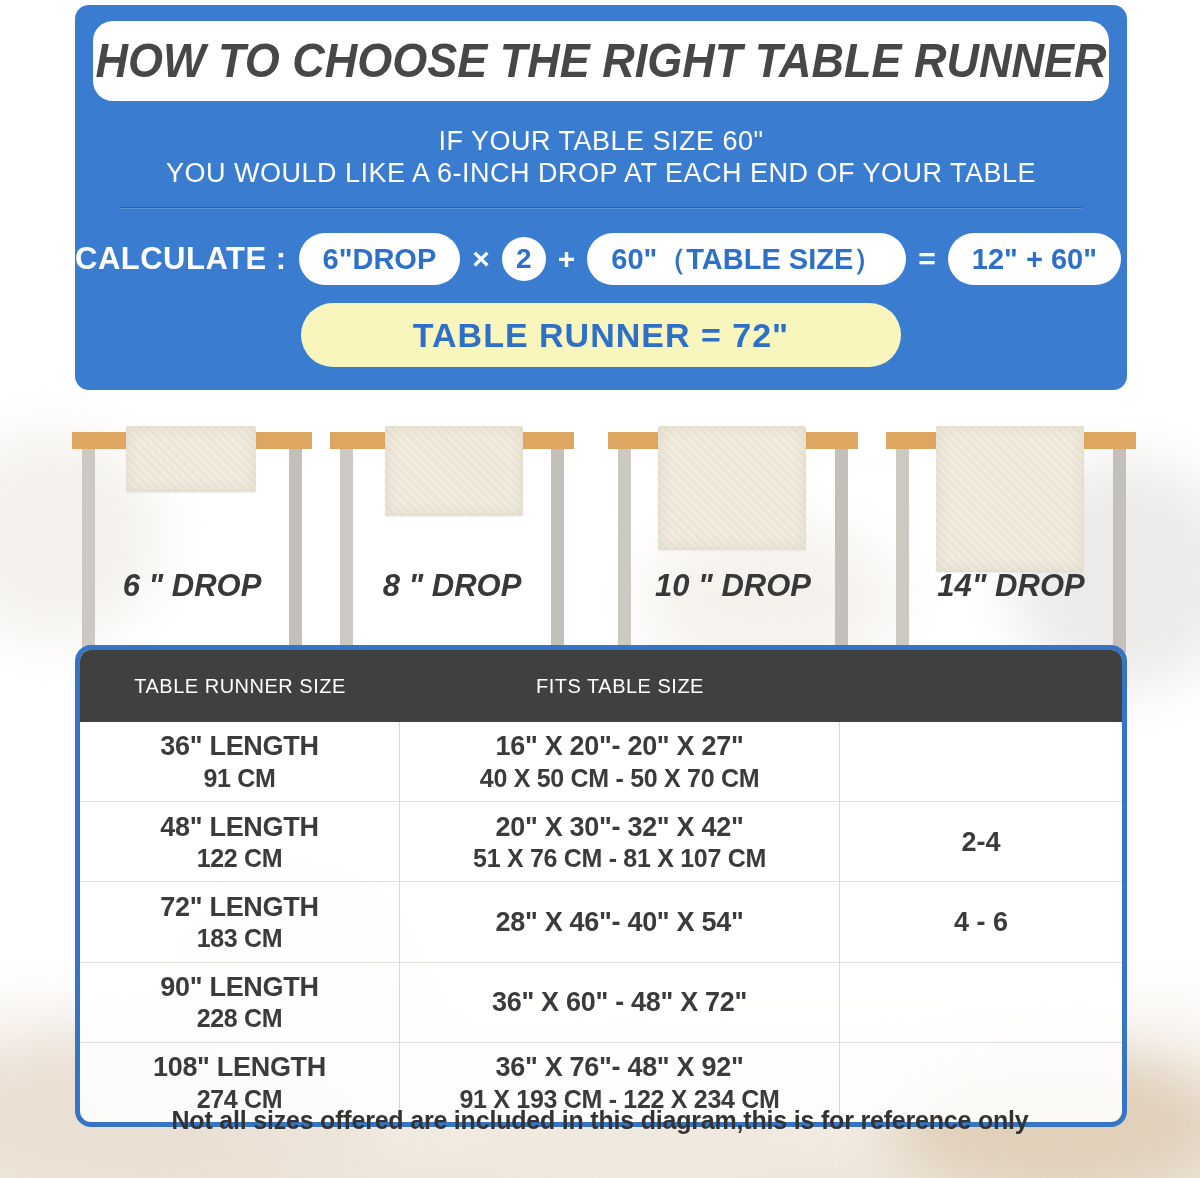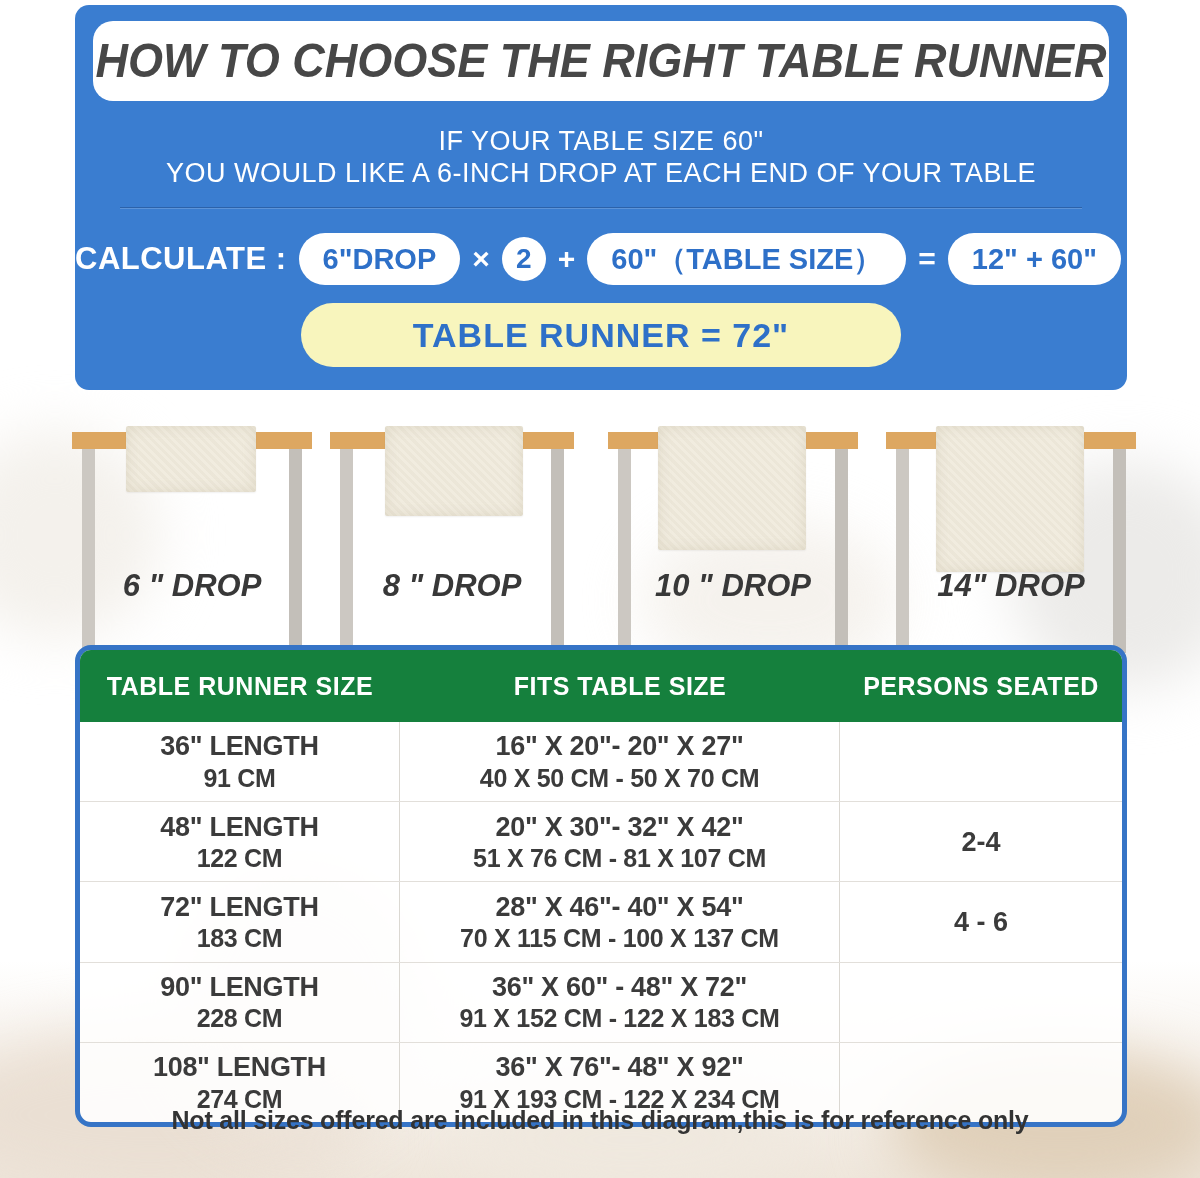--- a/index.html
+++ b/index.html
@@ -71,21 +71,21 @@
   .fig2 .runner { left:55px; width:138px; height:90px; }
   .fig3 .runner { left:50px; width:148px; height:124px; }
   .fig4 .runner { left:50px; width:148px; height:146px; }
   .fig-label { position:absolute; top:148px; width:100%; text-align:center;
     font-size:31px; font-weight:800; font-style:italic; color:#383838; white-space:nowrap; }
 
   
   .size-panel { position:absolute; left:75px; top:645px; width:1052px; height:482px;
     border:5px solid #3674c6; border-radius:16px; background:rgba(255,255,255,0.88); overflow:hidden; }
   .size-header { display:grid; grid-template-columns:320px 440px 1fr; height:72px;
-    background:#15803d; color:#ffffff; font-size:25px; font-weight:700; letter-spacing:0.5px;
+    background:#404040; color:#ffffff; font-size:20px; font-weight:400; letter-spacing:0.5px;
     align-items:center; text-align:center; }
   .size-body { display:flex; flex-direction:column; height:400px; }
   .size-row { flex:1; display:grid; grid-template-columns:320px 440px 1fr; }
   .size-row:not(:first-child) { border-top:1px solid #e2dfda; }
   .cell { display:flex; flex-direction:column; align-items:center; justify-content:center;
     color:#3b3b3b; line-height:1.2; }
   .cell.c1, .cell.c2 { border-right:1px solid #dbd8d2; }
   .line1 { font-size:27px; font-weight:700; letter-spacing:-0.3px; white-space:nowrap; }
   .line2 { font-size:25px; font-weight:700; letter-spacing:-0.3px; white-space:nowrap; }
   .persons { font-size:27px; font-weight:700; }
@@ -159,21 +159,20 @@
       <div class="tabletop"></div>
       <div class="runner"></div>
       <div class="fig-label">14" DROP</div>
     </div>
   </div>
 
   <div class="size-panel">
     <div class="size-header">
       <div>TABLE RUNNER SIZE</div>
       <div>FITS TABLE SIZE</div>
-      <div>PERSONS SEATED</div>
     </div>
     <div class="size-body">
 
       <div class="size-row">
         <div class="cell c1">
           <span class="line1">36" LENGTH</span>
           <span class="line2">91 CM</span>
         </div>
         <div class="cell c2">
           <span class="line1">16" X 20"- 20" X 27"</span>
@@ -195,35 +194,33 @@
         </div>
       </div>
 
       <div class="size-row">
         <div class="cell c1">
           <span class="line1">72" LENGTH</span>
           <span class="line2">183 CM</span>
         </div>
         <div class="cell c2">
           <span class="line1">28" X 46"- 40" X 54"</span>
-          <span class="line2">70 X 115 CM - 100 X 137 CM</span>
         </div>
         <div class="cell">
           <span class="persons">4 - 6</span>
         </div>
       </div>
 
       <div class="size-row">
         <div class="cell c1">
           <span class="line1">90" LENGTH</span>
           <span class="line2">228 CM</span>
         </div>
         <div class="cell c2">
           <span class="line1">36" X 60" - 48" X 72"</span>
-          <span class="line2">91 X 152 CM - 122 X 183 CM</span>
         </div>
       </div>
 
       <div class="size-row">
         <div class="cell c1">
           <span class="line1">108" LENGTH</span>
           <span class="line2">274 CM</span>
         </div>
         <div class="cell c2">
           <span class="line1">36" X 76"- 48" X 92"</span>

